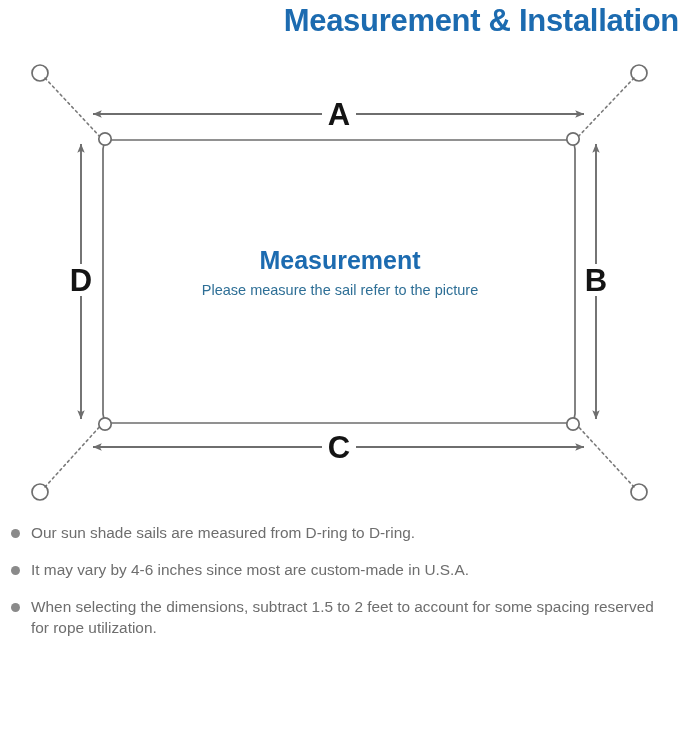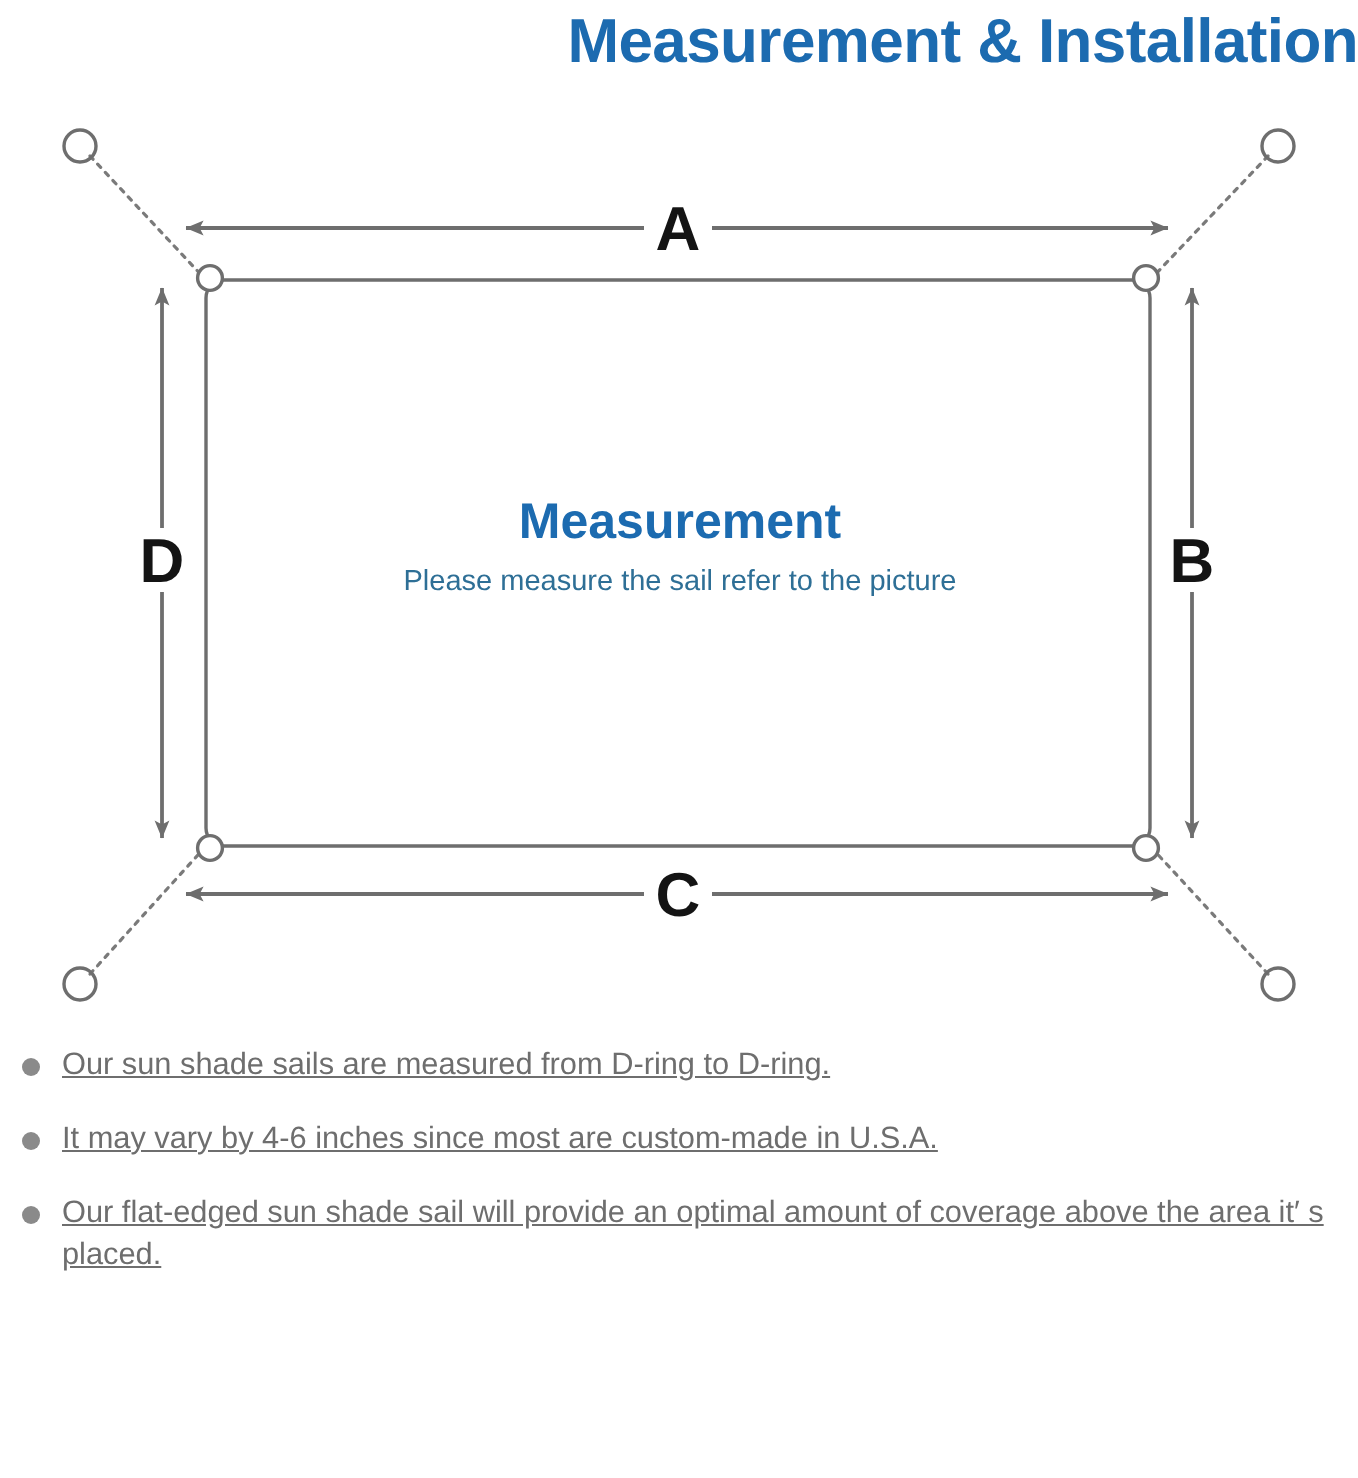--- a/index.html
+++ b/index.html
@@ -71,21 +71,20 @@
     width: 679px;
   }
   .note-item {
     position: relative;
     padding-left: 31px;
     padding-right: 16px;
     margin-bottom: 16px;
     font-size: 15.4px;
     line-height: 21px;
     color: #6E6E6E;
-    text-decoration: underline;
   }
   .note-bullet {
     position: absolute;
     left: 11px;
     top: 7px;
     width: 9px;
     height: 9px;
     border-radius: 50%;
     background: #8A8A8A;
   }
@@ -162,15 +161,15 @@
   <div class="note-item">
     <span class="note-bullet"></span>
     <span class="note-text">Our sun shade sails are measured from D-ring to D-ring.</span>
   </div>
   <div class="note-item">
     <span class="note-bullet"></span>
     <span class="note-text">It may vary by 4-6 inches since most are custom-made in U.S.A.</span>
   </div>
   <div class="note-item">
     <span class="note-bullet"></span>
-    <span class="note-text">Our flat-edged sun shade sail will provide an optimal amount of coverage above the area it′ s placed.</span>
+    <span class="note-text">When selecting the dimensions, subtract 1.5 to 2 feet to account for some spacing reserved for rope utilization.</span>
   </div>
 </div>
 
 </body></html>

